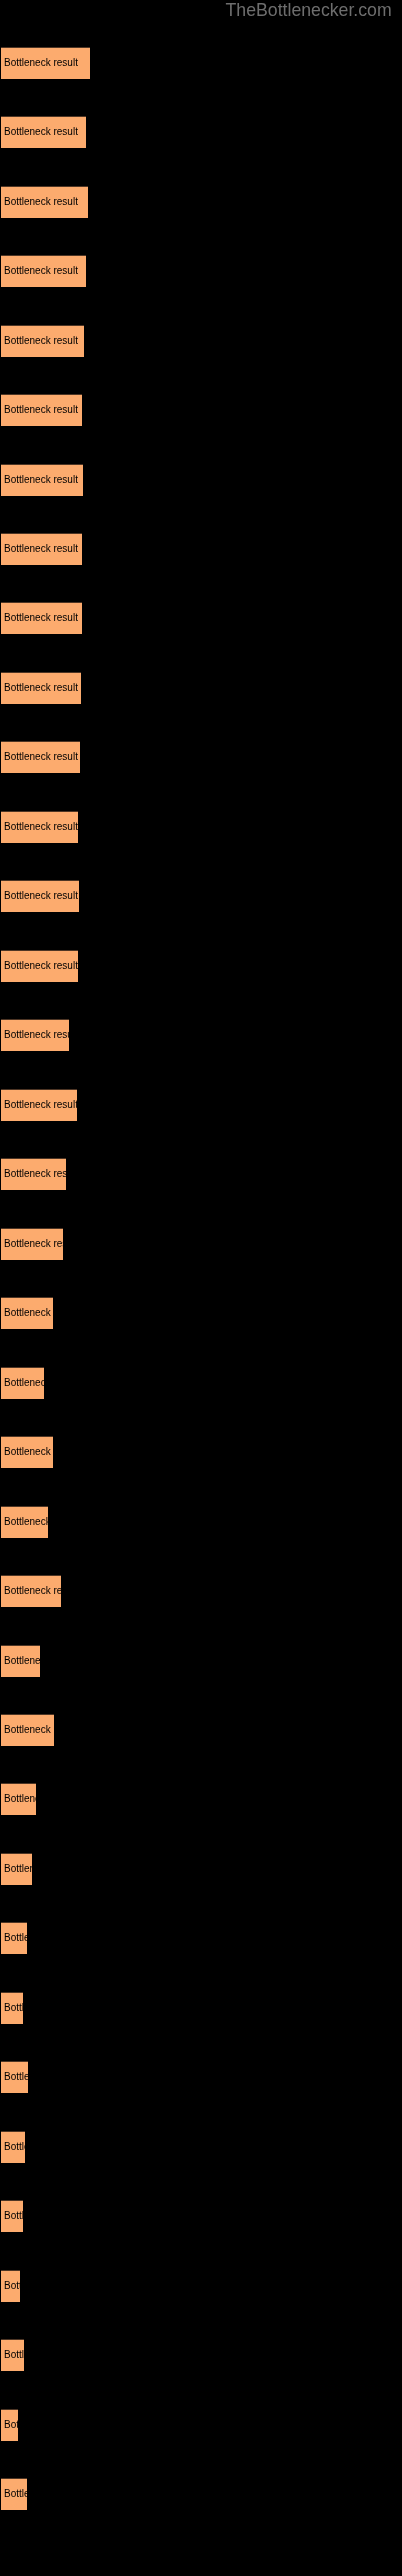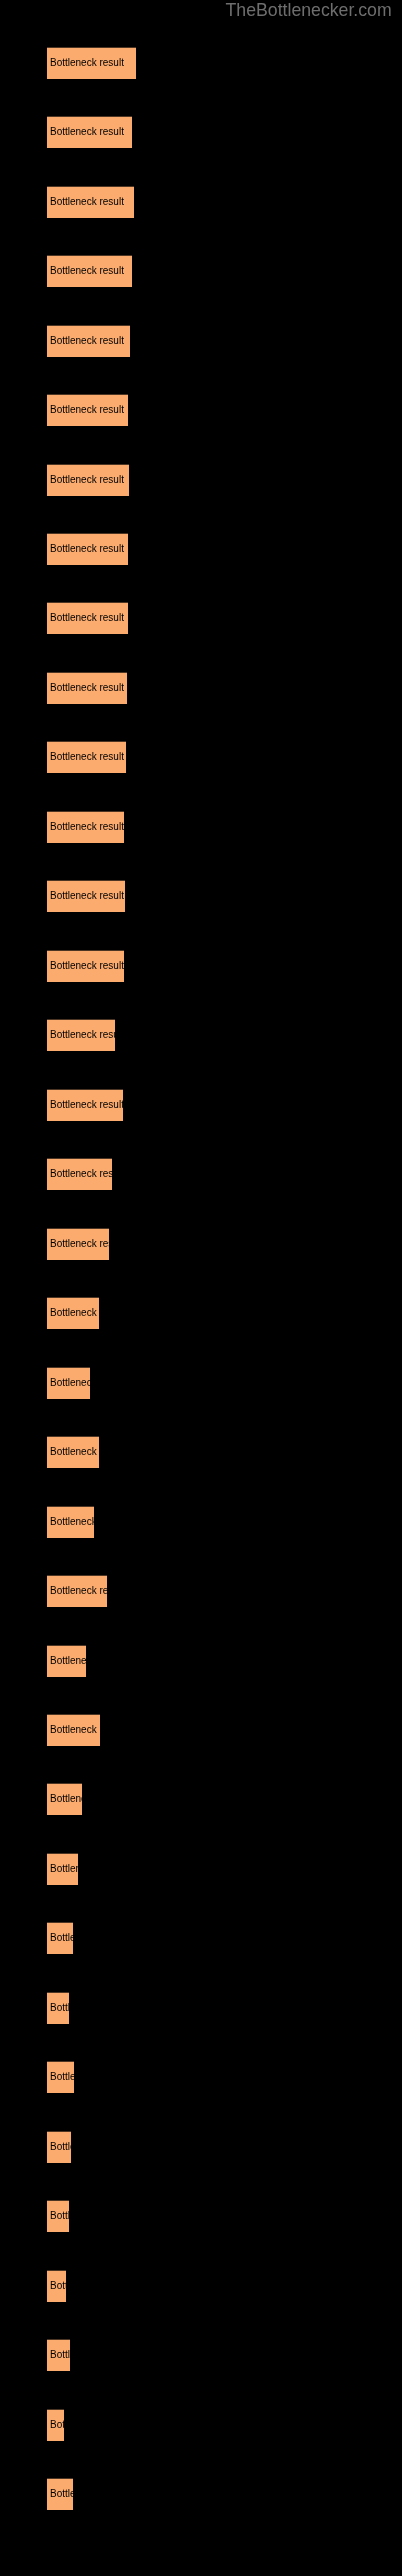--- a/index.html
+++ b/index.html
@@ -52,21 +52,20 @@
     background: #fca濃;
     background: #fca濃;
   }
 
   .bar {
     background: #fcab6e;
     border-top: 1.6px solid #4d3524;
     box-sizing: border-box;
     overflow: hidden;
     white-space: nowrap;
-    margin-left: 46px;
   }
 
   .bar-label {
     position: absolute;
     left: 3.2px;
     top: 8px;
     font-size: 10px;
     line-height: 13px;
     color: #000000;
     white-space: nowrap;

